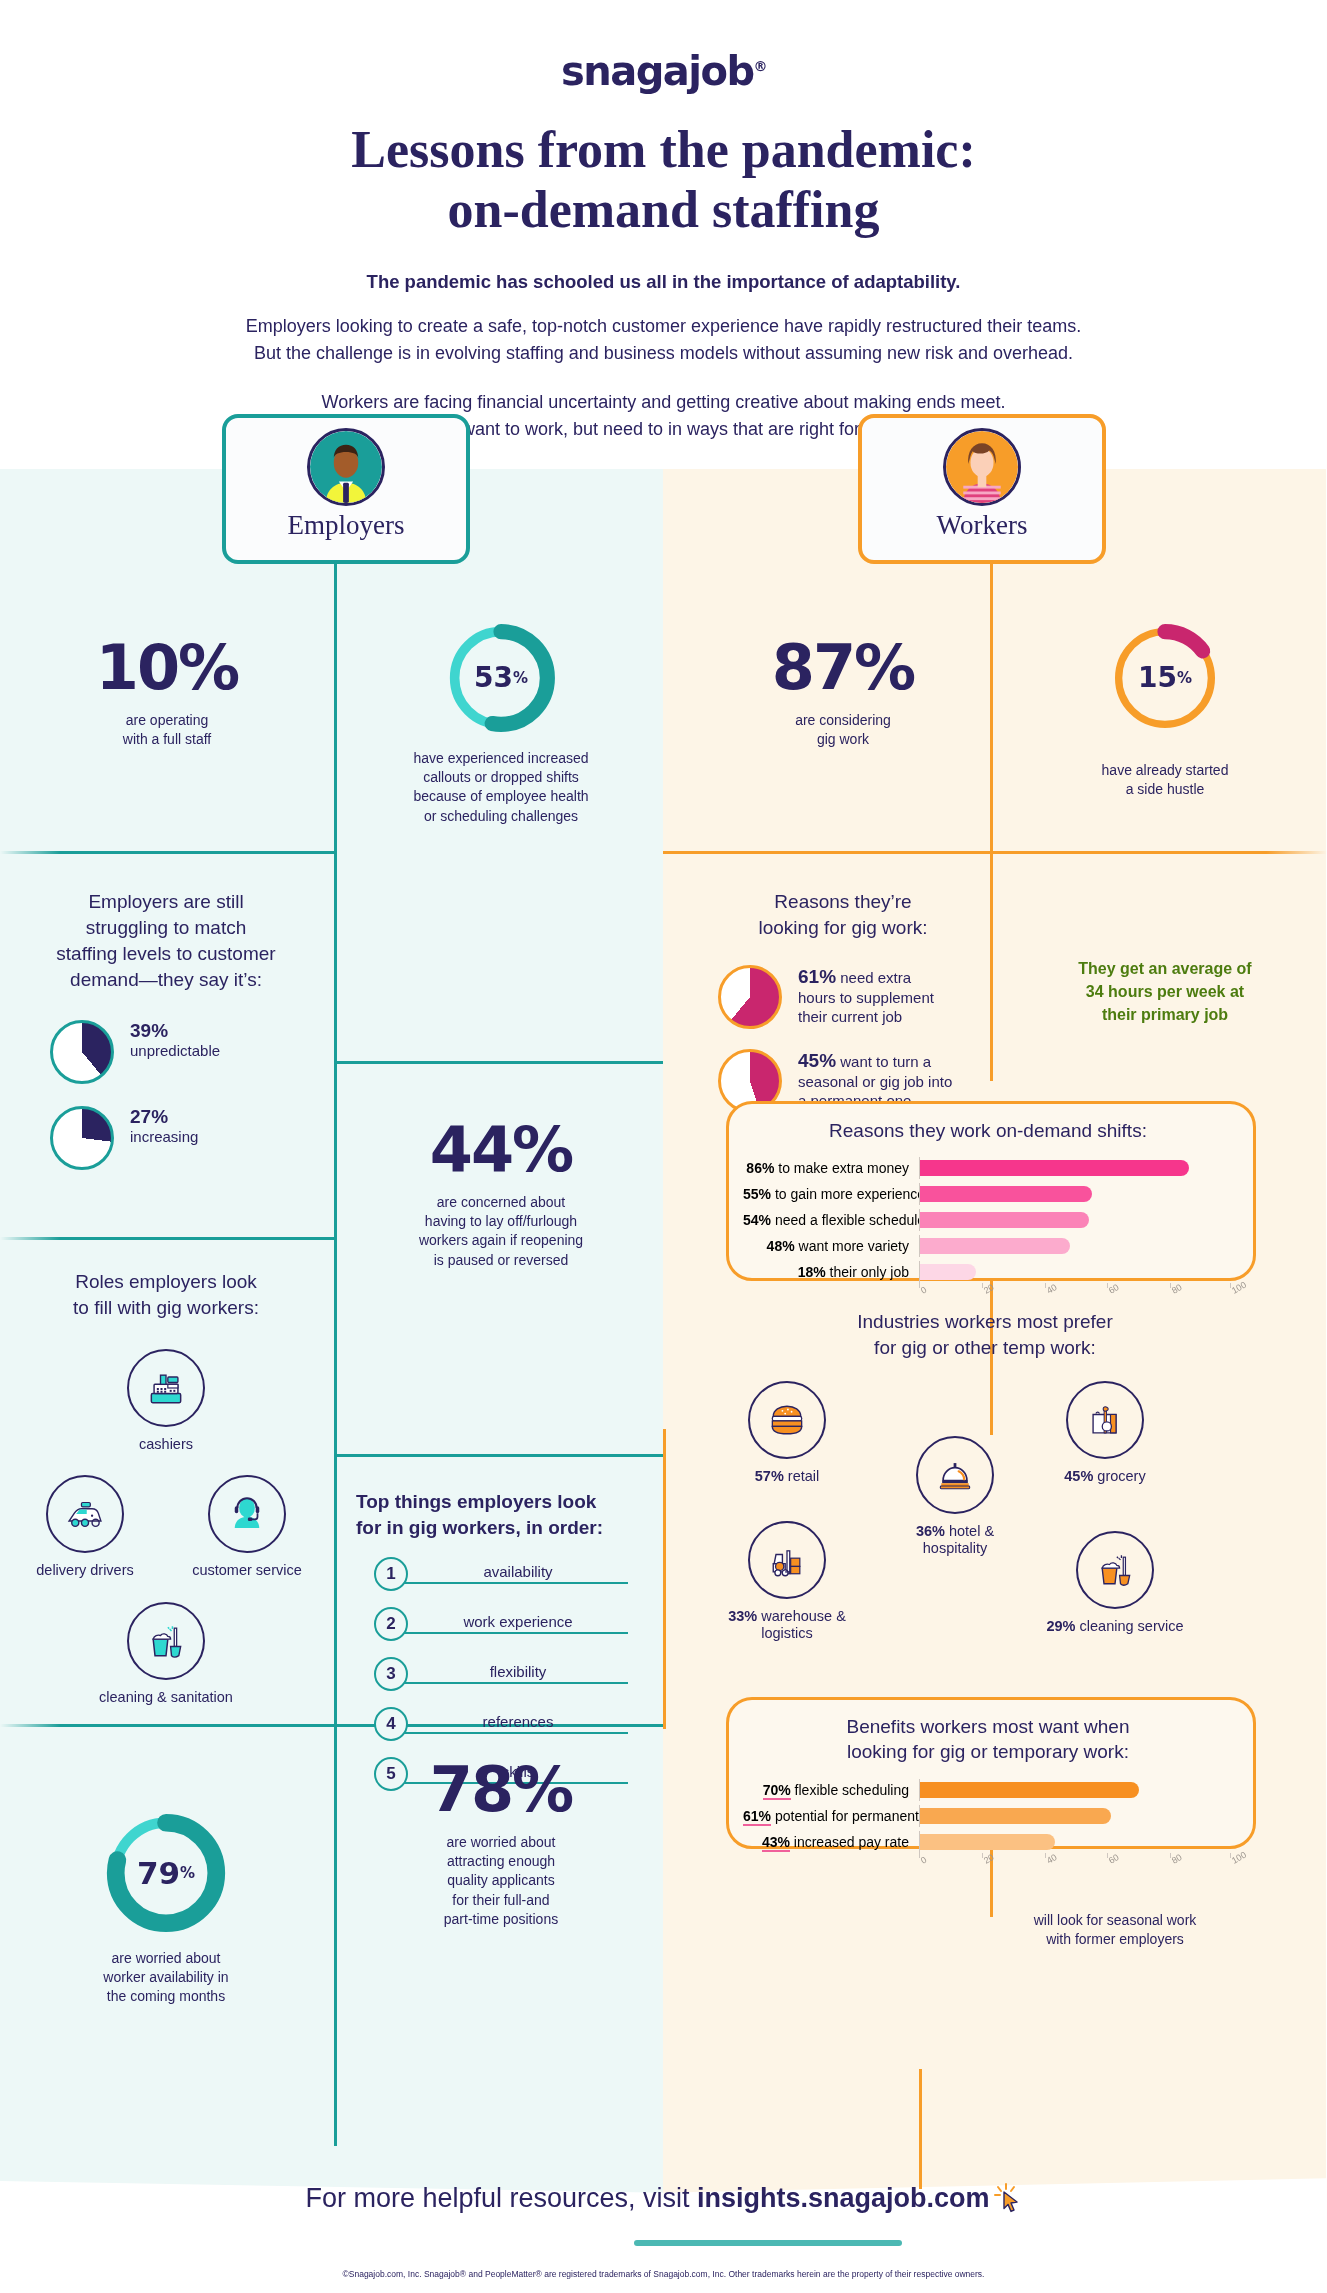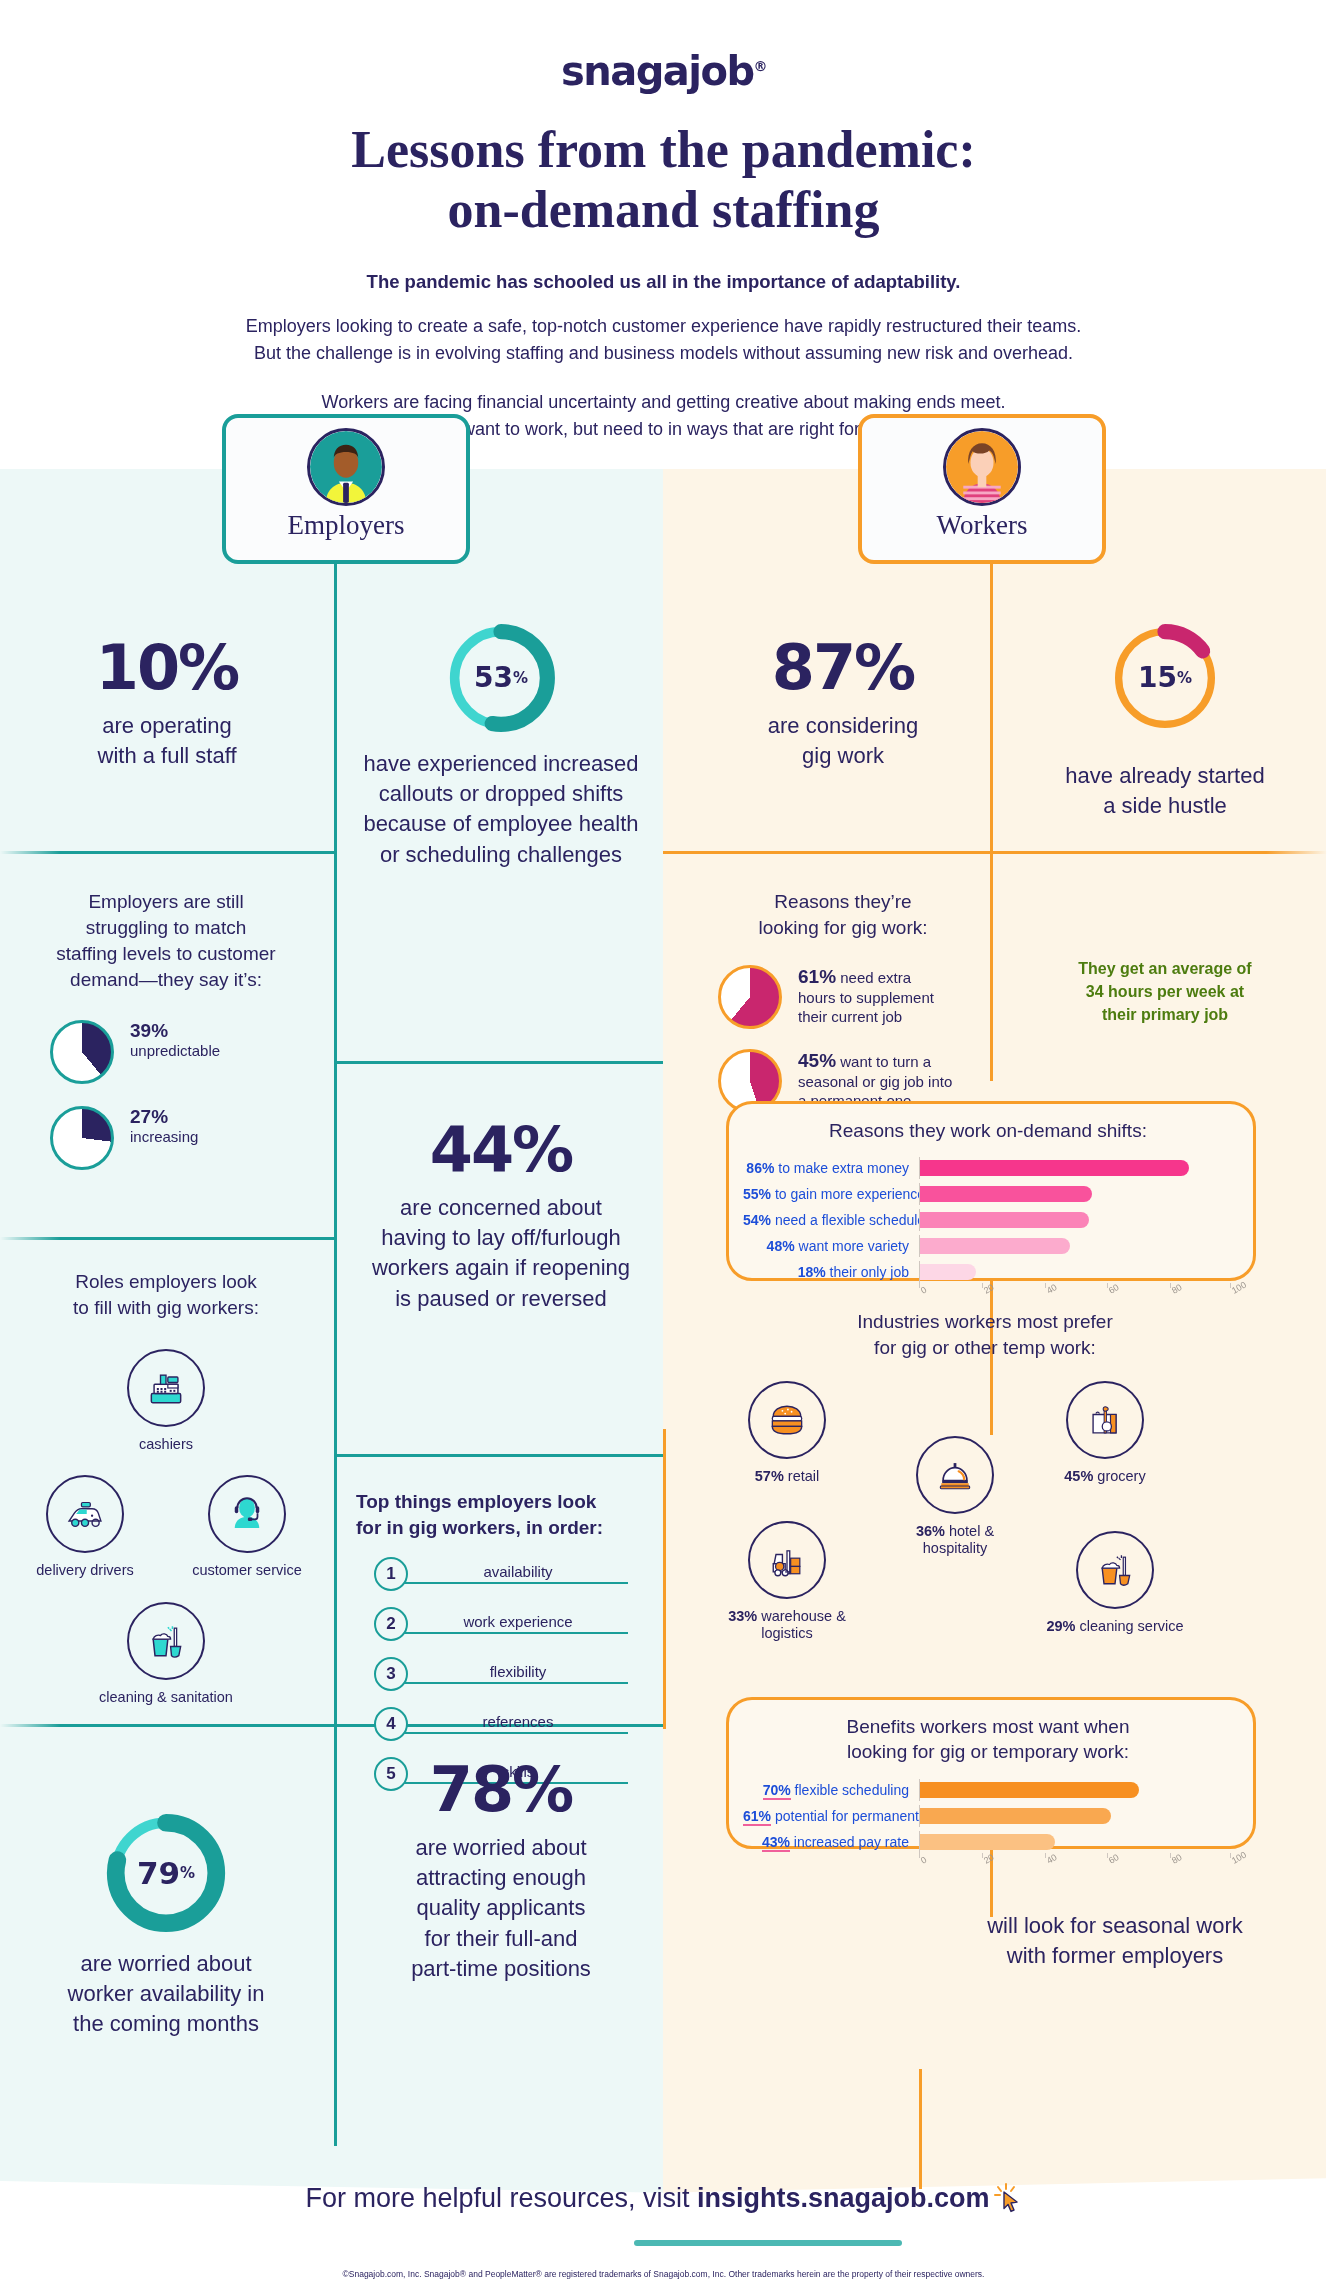--- a/index.html
+++ b/index.html
@@ -92,21 +92,21 @@
   .hline.o { background: #f79d29; }
   .hline.fade-l { background: linear-gradient(to right, rgba(26,158,153,0) 0%, #1a9e99 18%); }
   .hline.fade-r { background: linear-gradient(to left, rgba(247,157,41,0) 0%, #f79d29 18%); }
 
   
   .cell { position: absolute; text-align: center; }
   .bignum {
     font-family: "DejaVu Sans", sans-serif;
     font-weight: 700; font-size: 62px; letter-spacing: -2px; color: #2b2360; line-height: 1;
   }
-  .caption { font-size: 22px; line-height: 1.38; color: #2b2360; margin-top: 12px; }
+  .caption { font-size: 14px; line-height: 1.38; color: #2b2360; margin-top: 12px; }
   .heading { font-size: 19px; line-height: 1.38; color: #2b2360; }
   .strongcap { font-weight: 700; font-size: 16px; line-height: 1.45; color: #4d7c0f; }
 
   
   .donut { position: relative; width: 118px; height: 118px; margin: 0 auto; }
   .donut .lbl {
     position: absolute; inset: 0; display: flex; align-items: center; justify-content: center;
     font-family: "DejaVu Sans", sans-serif; font-weight: 700; font-size: 28px; color: #2b2360;
   }
   .donut .lbl sup { font-size: 15px; }
@@ -146,21 +146,21 @@
   
   .callout {
     position: absolute; border-radius: 26px; background: #fdf8ee;
     border: 3px solid #f79d29; z-index: 5;
   }
   .callout h3 { text-align: center; font-weight: 400; font-size: 19px; color: #2b2360; line-height: 1.35; }
 
   
   .barchart { margin-top: 14px; }
   .barrow { display: flex; align-items: center; height: 22px; margin-bottom: 4px; }
-  .barlabel { width: 176px; text-align: right; padding-right: 10px; font-size: 14px; color: #1d4ed8; white-space: nowrap; }
+  .barlabel { width: 176px; text-align: right; padding-right: 10px; font-size: 14px; color: #000000; white-space: nowrap; }
   .barlabel b { font-weight: 700; }
   .barlabel .ul { border-bottom: 2px solid #f0609b; margin-top: 43px; }
   .bartrack { flex: 1; position: relative; height: 100%; border-left: 1.5px solid #cfc7c0; }
   .bar { height: 16px; margin-top: 3px; border-radius: 0 8px 8px 0; }
   .axis { display: flex; margin-left: 176px; position: relative; height: 16px; margin-top: 2px; }
   .tick { position: absolute; font-size: 9px; color: #9d968f; transform: rotate(-30deg); transform-origin: left top; }
   .tickmark { position: absolute; top: -4px; width: 1px; height: 5px; background: #cfc7c0; }
 
   
   .footer { position: absolute; left: 0; bottom: 0; width: 1327px; text-align: center; padding-bottom: 14px; }

